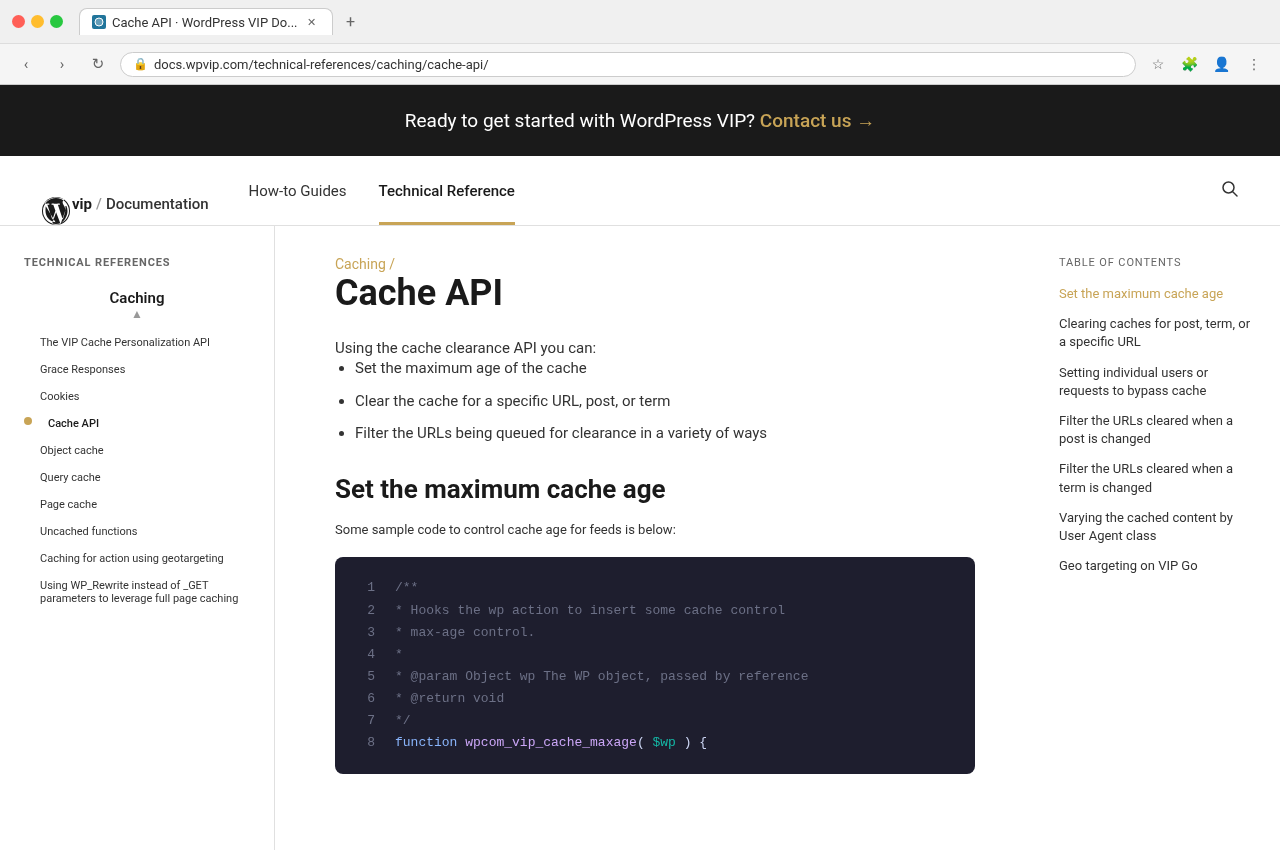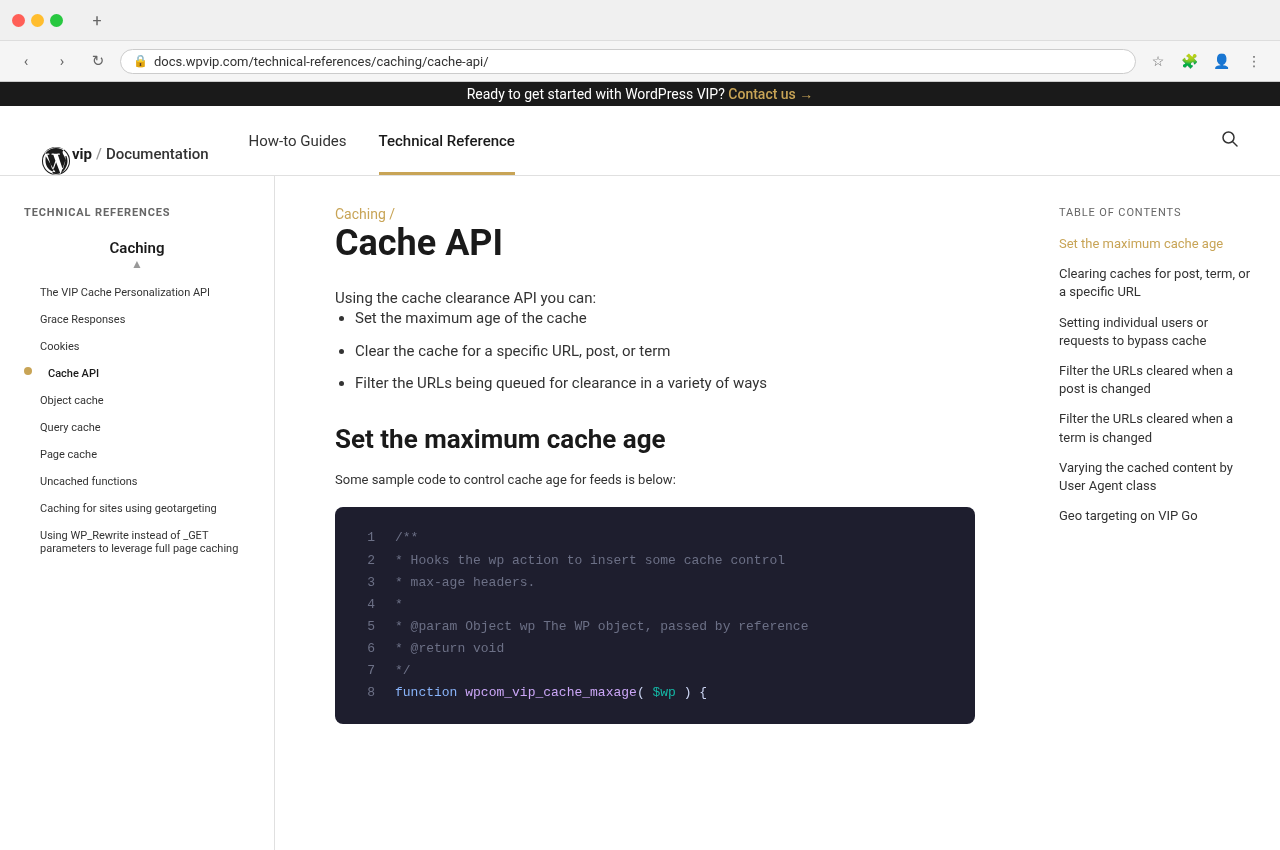--- a/index.html
+++ b/index.html
@@ -21,21 +21,21 @@
     .new-tab-btn { margin-left: 6px; width: 24px; height: 24px; display: flex; align-items: center; justify-content: center; border-radius: 50%; cursor: pointer; font-size: 16px; color: #666; }
     .browser-toolbar { display: flex; align-items: center; padding: 6px 12px; gap: 8px; background: #f5f5f5; border-top: 1px solid #ddd; }
     .nav-btn { width: 28px; height: 28px; display: flex; align-items: center; justify-content: center; border-radius: 50%; cursor: pointer; color: #666; font-size: 15px; }
     .address-bar { flex: 1; display: flex; align-items: center; background: #fff; border: 1px solid #ccc; border-radius: 20px; padding: 4px 12px; gap: 6px; font-size: 13px; }
     .address-bar .lock-icon { color: #333; font-size: 12px; }
     .address-text { color: #333; font-size: 13px; }
     .toolbar-actions { display: flex; gap: 4px; align-items: center; }
     .toolbar-action-btn { width: 28px; height: 28px; display: flex; align-items: center; justify-content: center; border-radius: 50%; cursor: pointer; color: #666; font-size: 14px; }
 
     
-    .site-banner { background: #1a1a1a; color: #fff; text-align: center; padding: 4px; font-size: 14px; }
+    .site-banner { background: #1a1a1a; color: #fff; text-align: center; padding: 24px; font-size: 19px; }
     .site-banner a { color: #c8a456; text-decoration: none; font-weight: 500; }
 
     
     .site-header { display: flex; align-items: center; padding: 0 40px; border-bottom: 1px solid #e0e0e0; height: 70px; }
     .site-logo { display: flex; text-decoration: none; color: #1a1a1a; font-size: 15px; font-weight: 500; margin-top: 40px; }
     .logo-icon { width: 32px; height: 32px; }
     .logo-vip { font-weight: 700; font-size: 15px; }
     .logo-sep { color: #999; margin: 0 4px; }
     .logo-docs { color: #333; }
     .site-nav { display: flex; margin-left: 40px; gap: 32px; height: 100%; align-items: center; }
@@ -87,20 +87,30 @@
 <body>
 
 <div class="browser-chrome">
   <div class="browser-titlebar">
     <div class="traffic-lights">
       <div class="traffic-light tl-red"></div>
       <div class="traffic-light tl-yellow"></div>
       <div class="traffic-light tl-green"></div>
     </div>
     <div class="tab-bar">
+      <div class="tab">
+        <div class="tab-favicon">
+          <svg viewBox="0 0 20 20">
+              <circle cx="10" cy="10" r="8" fill="none" stroke="white" stroke-width="2"></circle>
+              <path d="M10 2a8 8 0 0 1 0 16A8 8 0 0 1 10 2z" fill="white" opacity="0.3"></path>
+            </svg>
+        </div>
+        <span>Cache API · WordPress VIP Do...</span>
+        <div class="tab-close">✕</div>
+      </div>
       <div class="new-tab-btn">+</div>
     </div>
   </div>
   <div class="browser-toolbar">
     <div class="nav-btn">‹</div>
     <div class="nav-btn">›</div>
     <div class="nav-btn">↻</div>
     <div class="address-bar">
       <span class="lock-icon">🔒</span>
       <span class="address-text">docs.wpvip.com/technical-references/caching/cache-api/</span>
@@ -168,21 +178,21 @@
       <div class="sidebar-item">
         <span>Query cache</span>
       </div>
       <div class="sidebar-item">
         <span>Page cache</span>
       </div>
       <div class="sidebar-item">
         <span>Uncached functions</span>
       </div>
       <div class="sidebar-item">
-        <span>Caching for sites using geotargeting</span>
+        <span>Caching for action using geotargeting</span>
       </div>
       <div class="sidebar-item">
         <span>Using WP_Rewrite instead of _GET parameters to leverage full page caching</span>
       </div>
     </div>
   </aside>
 
   <main class="main-content">
     <div class="breadcrumb">
       <a>Caching /</a>
@@ -202,21 +212,21 @@
         <div class="code-line">
           <span class="line-num">1</span>
           <span class="code-comment">/**</span>
         </div>
         <div class="code-line">
           <span class="line-num">2</span>
           <span class="code-comment"> * Hooks the wp action to insert some cache control</span>
         </div>
         <div class="code-line">
           <span class="line-num">3</span>
-          <span class="code-comment"> * max-age headers.</span>
+          <span class="code-comment"> * max-age control.</span>
         </div>
         <div class="code-line">
           <span class="line-num">4</span>
           <span class="code-comment"> *</span>
         </div>
         <div class="code-line">
           <span class="line-num">5</span>
           <span class="code-comment"> * @param Object wp The WP object, passed by reference</span>
         </div>
         <div class="code-line">

